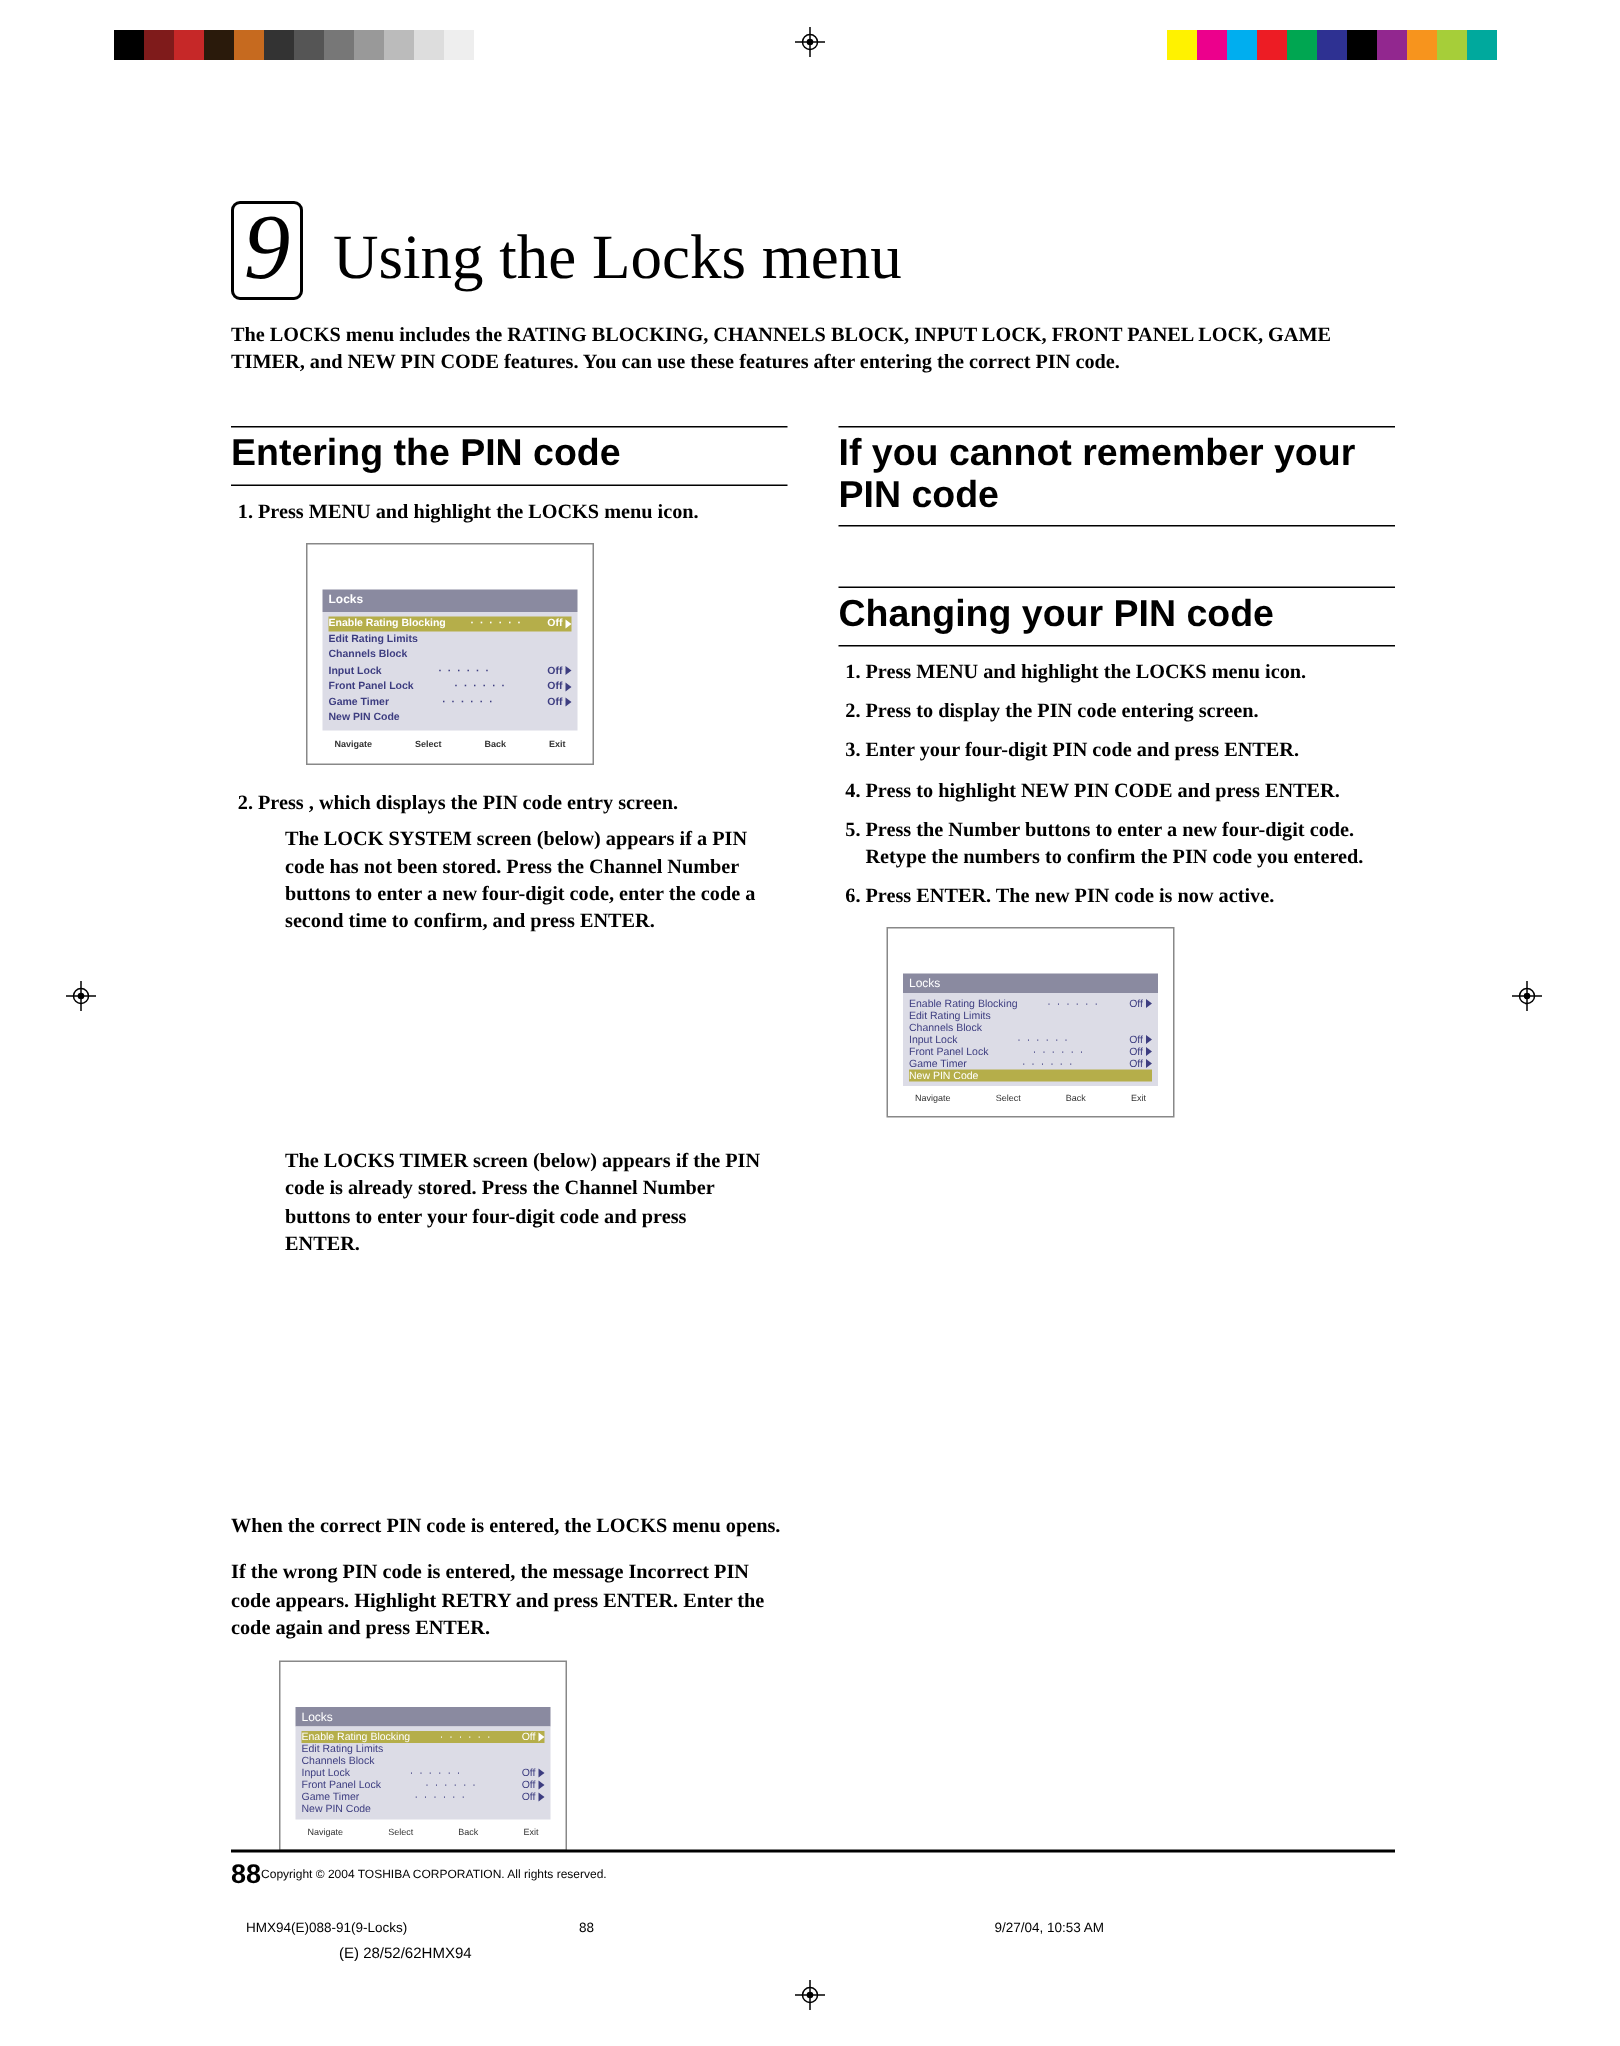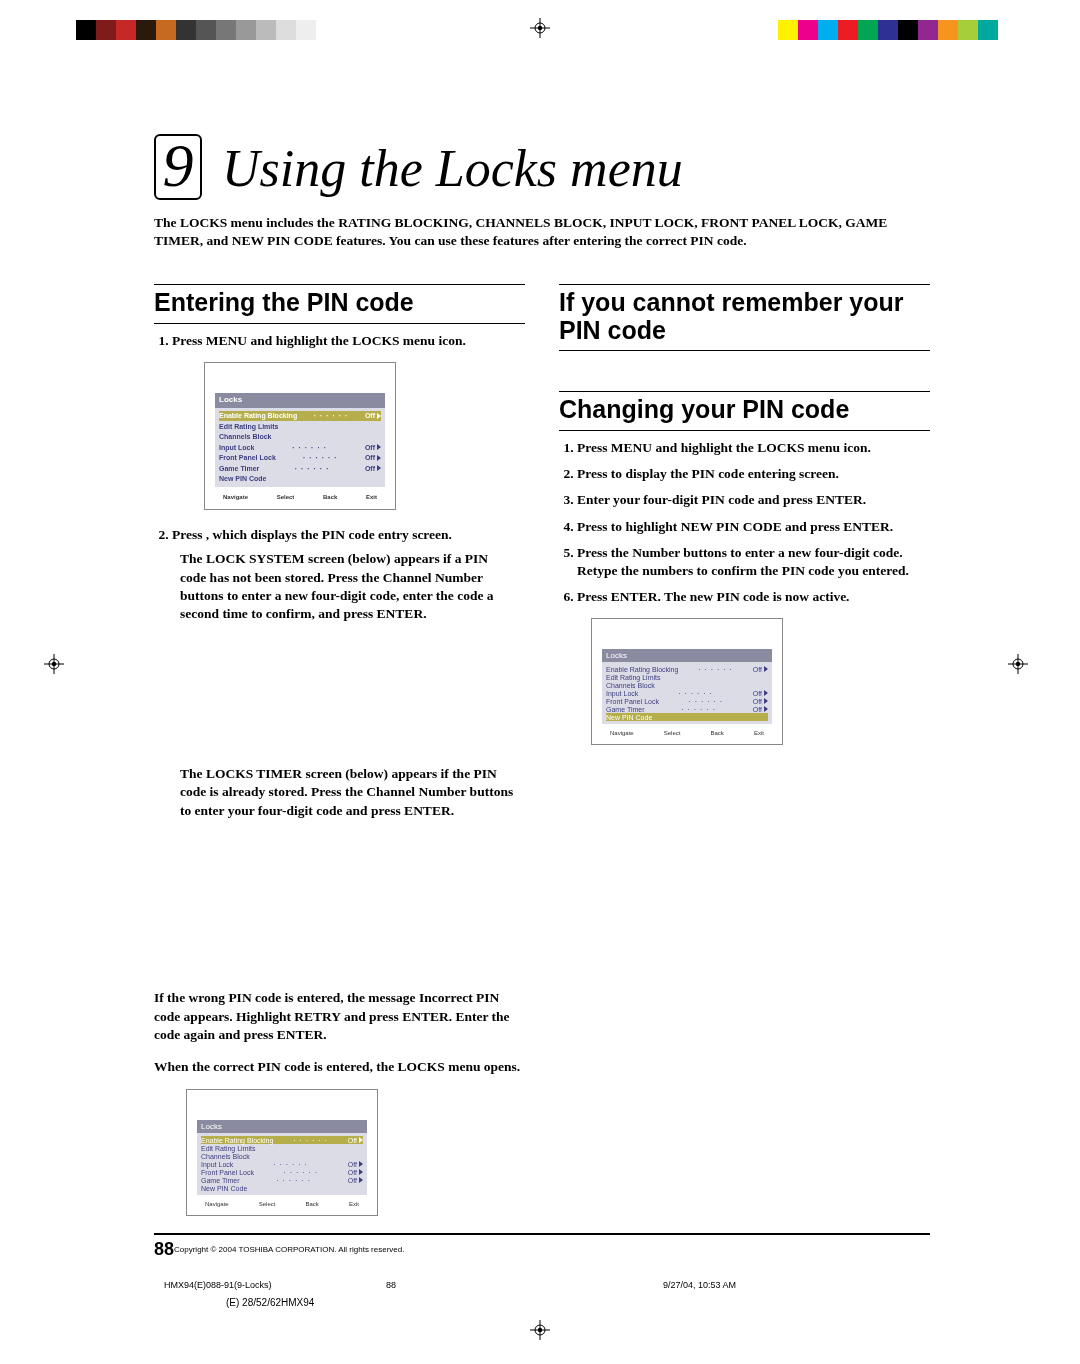--- a/index.html
+++ b/index.html
@@ -14,29 +14,29 @@
   .reg-mark svg{display:block}
   .reg-top{top:18px;left:530px}
   .reg-bottom{bottom:24px;left:530px}
   .reg-left{top:654px;left:44px}
   .reg-right{top:654px;right:52px}
   
   .printable{position:absolute;left:86px;top:84px;width:910px;height:1224px}
   .content{position:absolute;left:68px;top:50px;width:776px}
   .chapter{display:flex;align-items:baseline;gap:20px;margin-bottom:14px}
   .chapter-num{font-family:"Times New Roman",serif;font-style:italic;font-size:62px;font-weight:400;color:#000;border:2px solid #000;width:44px;height:58px;border-radius:6px;display:inline-flex;align-items:center;justify-content:center;padding-bottom:4px}
-  .chapter-title{font-family:"Times New Roman",serif;font-style:italic;font-size:52px;font-weight:400}
+  .chapter-title{font-family:"Times New Roman",serif;font-size:42px;font-weight:400}
   .intro{font-weight:700;font-size:13.5px;line-height:1.35;margin-bottom:24px}
   .cols{display:flex;gap:34px}
   .col{flex:1;min-width:0}
   h2.sect{font-family:Helvetica,Arial,sans-serif;font-weight:700;font-size:25px;margin:10px 0 2px;border-top:1px solid #000;border-bottom:1px solid #000;padding:4px 0 6px;line-height:1.1}
   .body{font-size:13.5px;font-weight:700;line-height:1.35}
   ol.steps{margin:0;padding:0 0 0 18px}
   ol.steps>li{font-size:13.5px;font-weight:700;line-height:1.35;margin:8px 0}
-  ol.steps p{margin:6px 8px}
+  ol.steps p{margin:6px 18px}
   .osd{width:190px;margin:12px 0 16px 32px;border:1px solid #888;padding:0;background:#fff;font-family:Helvetica,Arial,sans-serif}
   .osd-inner{margin:30px 10px 6px}
   .osd-title{background:#8a8aa0;color:#fff;font-size:8px;padding:2px 4px}
   .osd-body{background:#dcdce6;padding:3px 4px}
   .osd-row{display:flex;align-items:center;font-size:7px;color:#3d3d80;padding:0.5px 0;white-space:nowrap}
   .osd-row .lbl{flex:0 0 auto}
   .osd-row .dots{flex:1;letter-spacing:1px;overflow:hidden;text-align:center}
   .osd-row .val{flex:0 0 auto}
   .osd-row .tri{border-left:4px solid #3d3d80;border-top:3px solid transparent;border-bottom:3px solid transparent;margin-left:2px}
   .osd-row.sel{background:#b5ae4a;color:#fff}
@@ -189,22 +189,22 @@
             </li>
             <li>
               <span>Press   , which displays the PIN code entry screen.</span>
               <p>The LOCK SYSTEM screen (below) appears if a PIN code has not been stored. Press the Channel Number buttons to enter a new four-digit code, enter the code a second time to confirm, and press ENTER.</p>
               <div class="spacer-step2-extra"></div>
               <p>The LOCKS TIMER screen (below) appears if the PIN code is already stored. Press the Channel Number buttons to enter your four-digit code and press ENTER.</p>
               <div class="spacer-step2-after"></div>
             </li>
           </ol>
 
+          <p class="body">When the correct PIN code is entered, the LOCKS menu opens.</p>
           <p class="body">If the wrong PIN code is entered, the message Incorrect PIN code appears. Highlight RETRY and press ENTER. Enter the code again and press ENTER.</p>
-          <p class="body">When the correct PIN code is entered, the LOCKS menu opens.</p>
           <div class="osd" id="osd2">
               <div class="osd-inner">
                 <div class="osd-title">Locks</div>
                 <div class="osd-body">
                   <div class="osd-row sel">
                     <span class="lbl">Enable Rating Blocking</span>
                     <span class="dots">· · · · · ·</span>
                     <span class="val">Off</span>
                     <span class="tri"></span>
                   </div>

